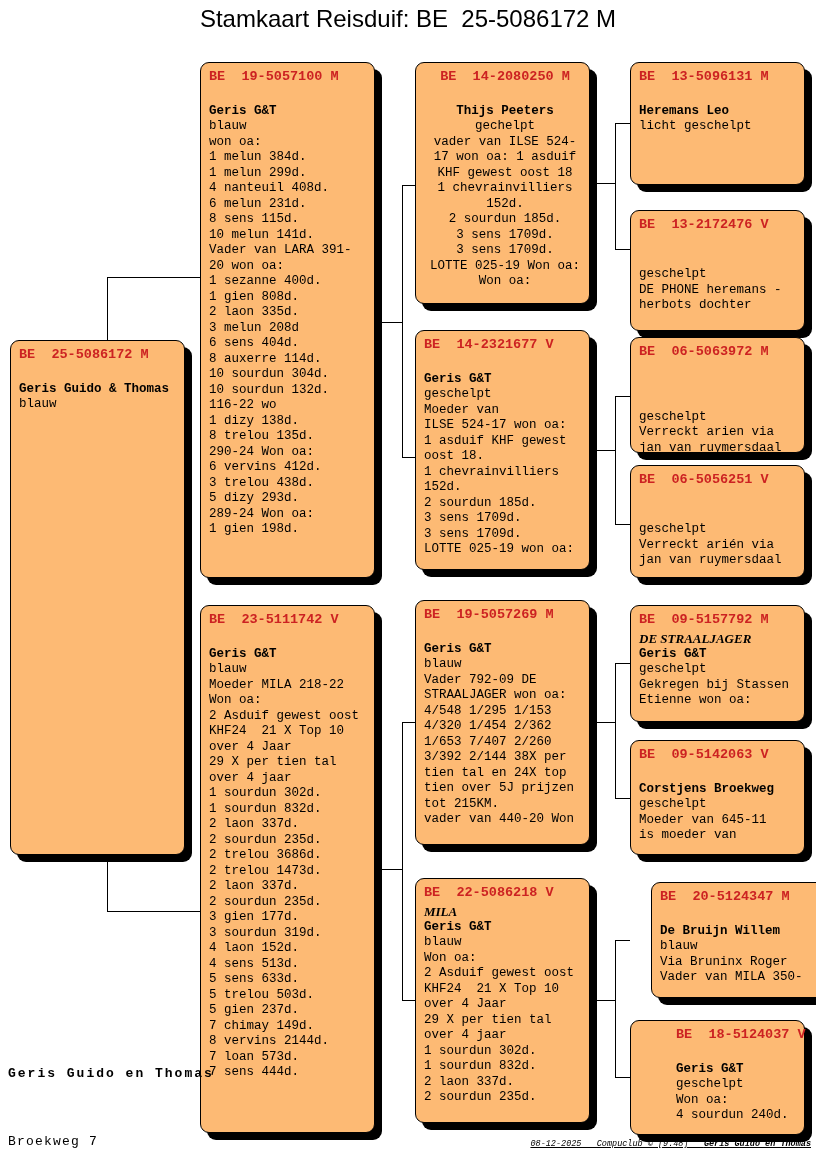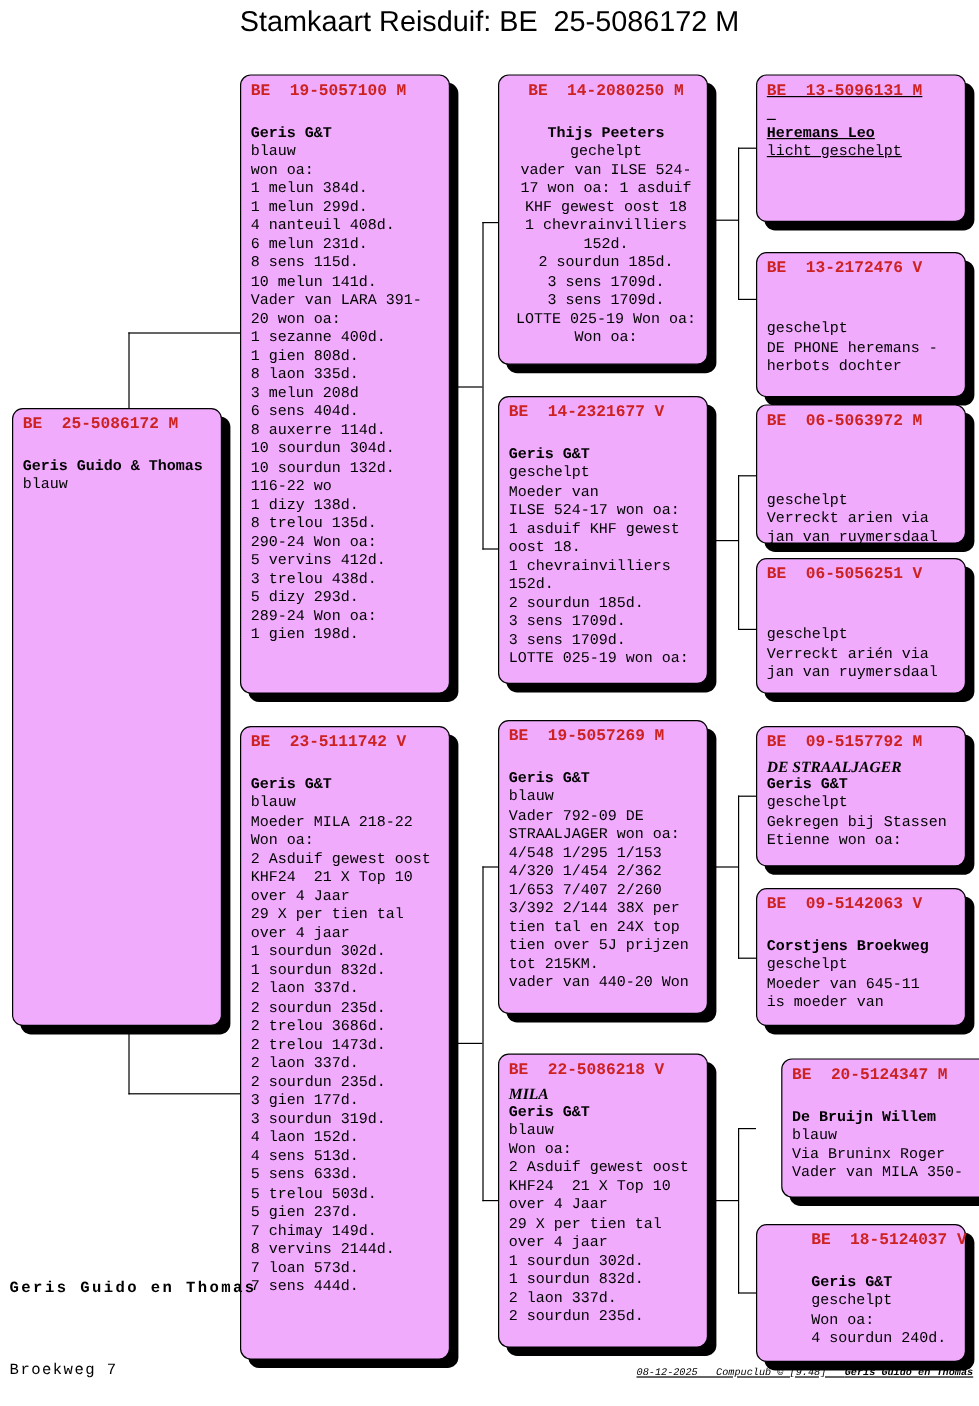--- a/index.html
+++ b/index.html
@@ -1,39 +1,39 @@
 <!DOCTYPE html>
 <html><head>
 <meta charset="utf-8">
 <style>
   html,body{margin:0;padding:0;background:#fff;}
   body{position:relative;width:816px;height:1172px;font-family:"Liberation Mono","DejaVu Sans Mono",monospace;color:#000;overflow:hidden;}
   .title{position:absolute;top:5px;left:0;width:816px;text-align:center;
          font-family:"Liberation Sans","DejaVu Sans",sans-serif;font-size:24px;white-space:pre;}
-  .pbox{position:absolute;background:#f0abfc;border:1px solid #000;border-radius:9px;
+  .pbox{position:absolute;background:#fdba74;border:1px solid #000;border-radius:9px;
         box-shadow:7px 7px 0 #000;box-sizing:border-box;padding:6px 3px 0 8px;}
   .ring{color:#cc2222;font-weight:bold;font-size:13.5px;white-space:pre;margin-bottom:4px;}
   .bline{font-size:12.5px;line-height:15.5px;white-space:pre;}
   .bline.bold{font-weight:bold;}
   .bline.italic{font-style:italic;font-family:"Liberation Serif","DejaVu Serif",serif;font-size:13px;}
   .ln{position:absolute;background:#000;}
   .owner{position:absolute;left:8px;top:1030px;white-space:pre;}
   .owner .oname{font-weight:bold;font-size:13px;letter-spacing:2px;margin-bottom:14px;}
   .owner .oline{font-size:13px;letter-spacing:1.2px;line-height:21px;}
   .footer{position:absolute;top:1139px;right:5px;font-style:italic;font-size:8.5px;white-space:pre;text-decoration:underline;}
   .footer .fname{font-weight:bold;}
   
   #box-subject{left:10px;top:340px;width:175px;height:515px;}
   #box-father {left:200px;top:62px;width:175px;height:516px;}
   #box-mother {left:200px;top:605px;width:175px;height:528px;}
   #box-ff{left:415px;top:62px;width:175px;height:242px;text-align:center;}
   #box-fm{left:415px;top:330px;width:175px;height:240px;}
   #box-mf{left:415px;top:600px;width:175px;height:245px;}
   #box-mm{left:415px;top:878px;width:175px;height:245px;}
-  #box-fff{left:630px;top:62px;width:175px;height:123px;text-decoration:underline;}
+  #box-fff{left:630px;top:62px;width:175px;height:123px;}
   #box-ffm{left:630px;top:210px;width:175px;height:121px;}
   #box-fmf{left:630px;top:337px;width:175px;height:116px;}
   #box-fmm{left:630px;top:465px;width:175px;height:113px;}
   #box-mff{left:630px;top:605px;width:175px;height:117px;}
   #box-mfm{left:630px;top:740px;width:175px;height:115px;}
   #box-mmf{left:651px;top:882px;width:175px;height:116px;}
   #box-mmm{left:630px;top:1020px;width:175px;height:115px;padding-left:45px;}
 </style>
 </head>
 <body>
@@ -58,31 +58,31 @@
       <div class="bline">1 melun 384d.</div>
       <div class="bline">1 melun 299d.</div>
       <div class="bline">4 nanteuil 408d.</div>
       <div class="bline">6 melun 231d.</div>
       <div class="bline">8 sens 115d.</div>
       <div class="bline">10 melun 141d.</div>
       <div class="bline">Vader van LARA 391-</div>
       <div class="bline">20 won oa:</div>
       <div class="bline">1 sezanne 400d.</div>
       <div class="bline">1 gien 808d.</div>
-      <div class="bline">8 laon 335d.</div>
+      <div class="bline">2 laon 335d.</div>
       <div class="bline">3 melun 208d</div>
       <div class="bline">6 sens 404d.</div>
       <div class="bline">8 auxerre 114d.</div>
       <div class="bline">10 sourdun 304d.</div>
       <div class="bline">10 sourdun 132d.</div>
       <div class="bline">116-22 wo</div>
       <div class="bline">1 dizy 138d.</div>
       <div class="bline">8 trelou 135d.</div>
       <div class="bline">290-24 Won oa:</div>
-      <div class="bline">5 vervins 412d.</div>
+      <div class="bline">6 vervins 412d.</div>
       <div class="bline">3 trelou 438d.</div>
       <div class="bline">5 dizy 293d.</div>
       <div class="bline">289-24 Won oa:</div>
       <div class="bline">1 gien 198d.</div>
     </div>
 </div>
 <div class="pbox" id="box-mother">
   <div class="ring">BE  23-5111742 V</div>
   <div>
       <div class="bline">&nbsp;</div>

